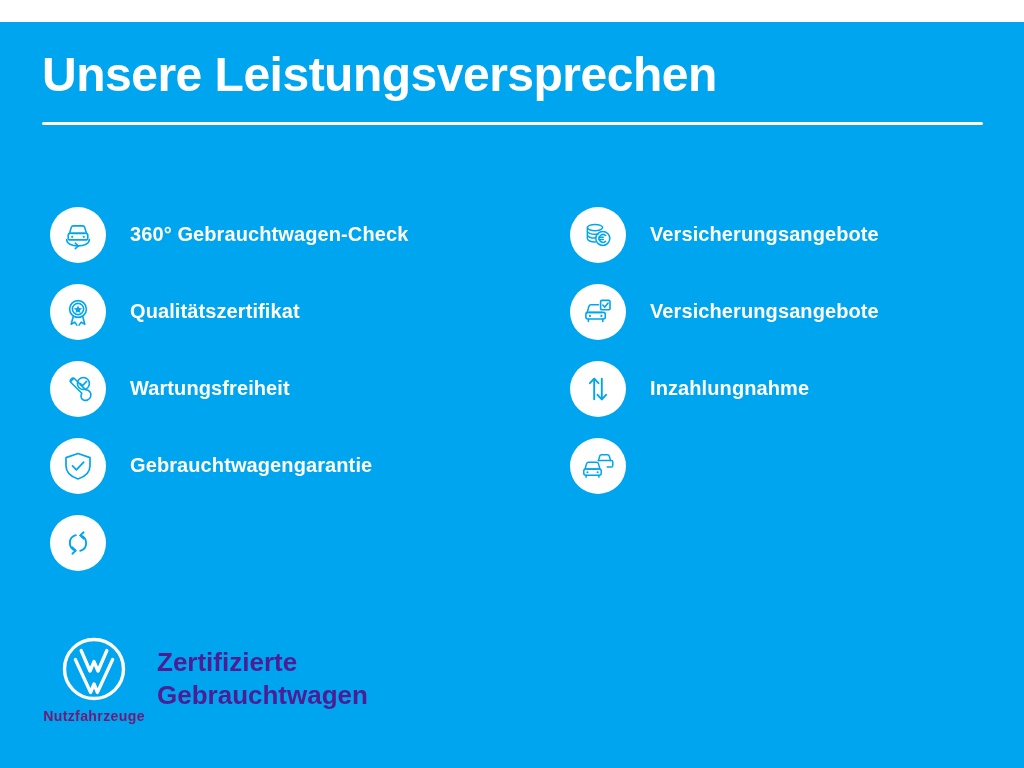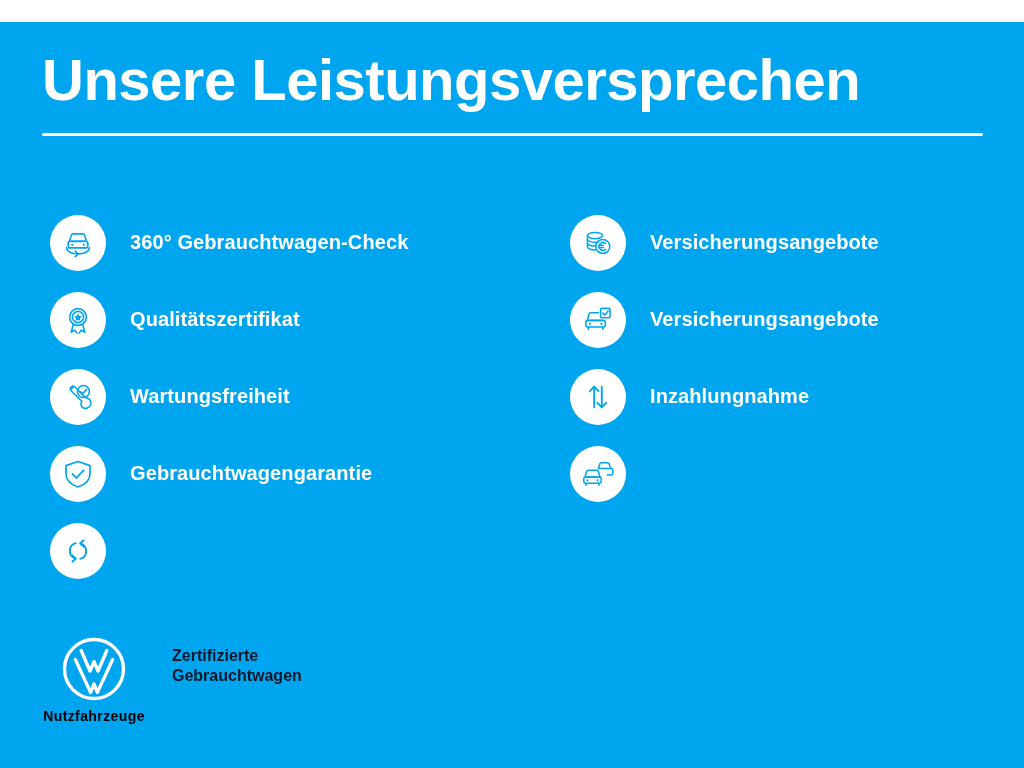--- a/index.html
+++ b/index.html
@@ -29,38 +29,38 @@
 
   
   .title-block {
     position: absolute;
     top: 50px;
     left: 42px;
     width: 942px;
   }
   .page-title {
     color: #ffffff;
-    font-size: 58px;
+    font-size: 48px;
     font-weight: bold;
     letter-spacing: -0.5px;
     line-height: 1.05;
     white-space: nowrap;
   }
   .title-rule {
     margin-top: 22px;
     width: 941px;
     height: 3px;
     background: #ffffff;
     border-radius: 2px;
   }
 
   
   .columns {
     position: absolute;
-    top: 204px;
+    top: 196px;
     left: 50px;
     width: 940px;
     display: flex;
     gap: 0;
   }
   .column { width: 520px; }
   .column.right { width: 420px; }
 
   .promise-item {
     display: flex;
@@ -97,31 +97,31 @@
   }
   .brand-mark {
     width: 104px;
     display: flex;
     flex-direction: column;
     align-items: center;
   }
   .brand-mark .vw-ring { display: block; }
   .brand-sub {
     margin-top: 6px;
-    color: #000000;
+    color: #701a75;
     font-size: 14px;
     font-weight: bold;
     letter-spacing: 0.4px;
     white-space: nowrap;
   }
   .brand-text {
-    margin-left: 26px;
+    margin-left: 11px;
     margin-top: 10px;
-    color: #0f172a;
-    font-size: 16px;
+    color: #4c1d95;
+    font-size: 26px;
     font-weight: bold;
     line-height: 1.27;
     white-space: nowrap;
   }
 </style>
 </head>
 <body>
 
 <div class="slide">
 

